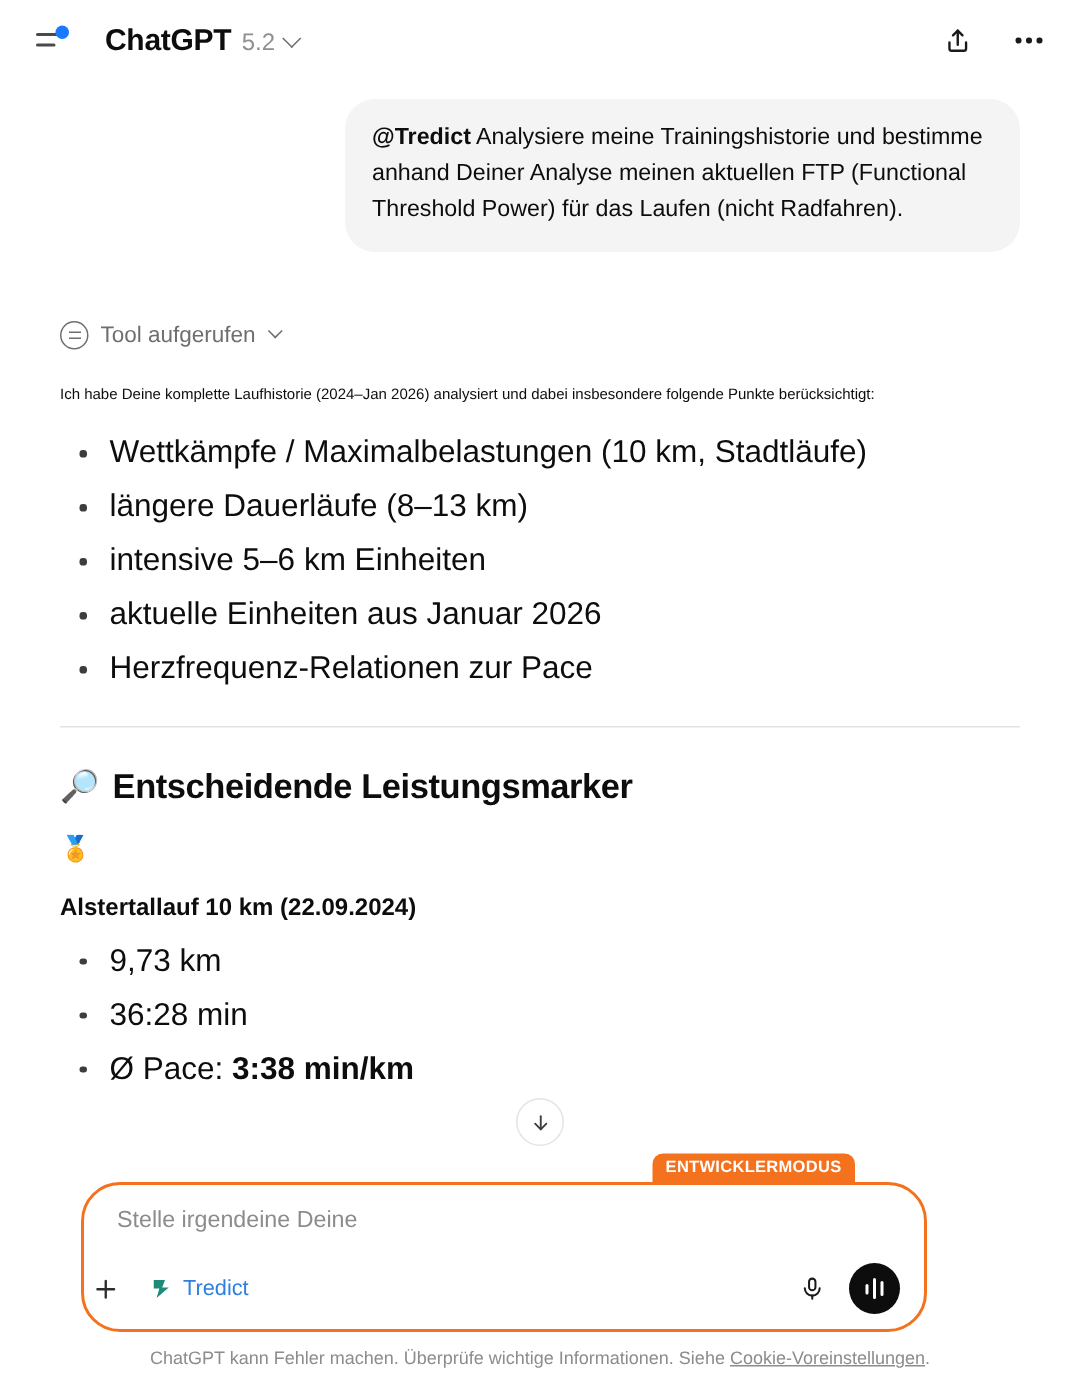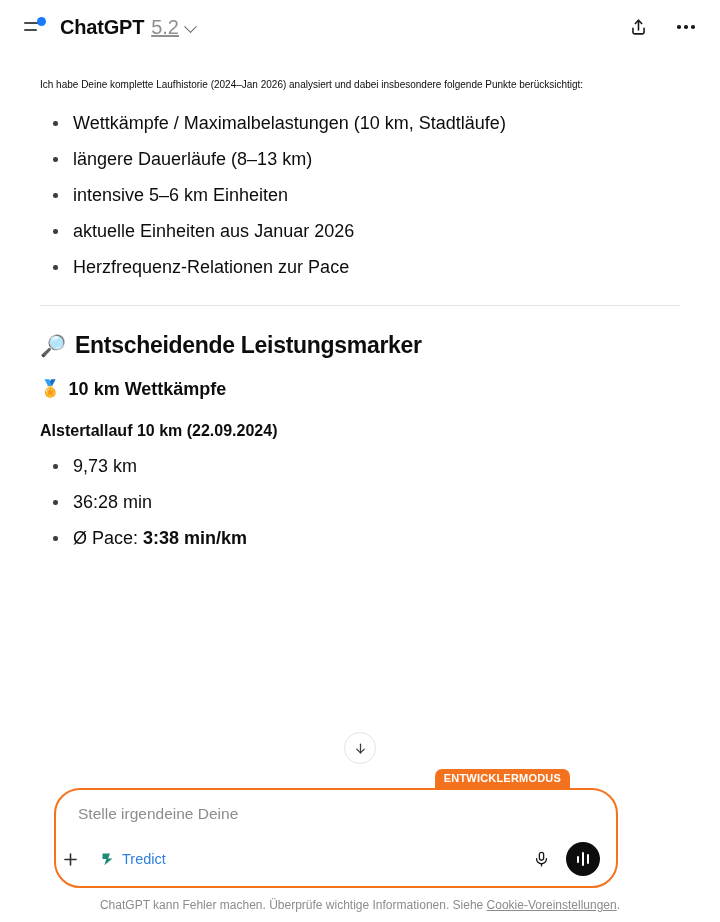--- a/index.html
+++ b/index.html
@@ -27,21 +27,21 @@
     width: 720px;
     height: 54px;
     display: flex;
     align-items: center;
     padding: 0 20px 0 24px;
     background: #ffffff;
     z-index: 30;
   }
   .header-left {
     display: flex;
-    gap: 10px;
+    gap: 20px;
   }
   .sidebar-toggle {
     position: relative;
     width: 26px;
     height: 22px;
     display: flex;
     flex-direction: column;
     justify-content: center;
     gap: 5px;
     cursor: pointer;
@@ -68,24 +68,23 @@
     gap: 7px;
     cursor: pointer;
   }
   .app-title {
     font-size: 20px;
     font-weight: 600;
     letter-spacing: -0.2px;
     color: #0d0d0d;
   }
   .app-version {
-    font-size: 20px;
+    font-size: 16px;
     font-weight: 400;
     color: #8f8f8f;
-    text-decoration: underline;
   }
   .chev {
     display: inline-block;
     width: 9px; height: 9px;
     border-right: 1.8px solid #6b6b6b;
     border-bottom: 1.8px solid #6b6b6b;
     transform: rotate(45deg) translate(-2px,-2px);
   }
   .header-right {
     margin-left: auto;
@@ -175,21 +174,21 @@
     color: #0d0d0d;
     max-width: 600px;
   }
   ul.bullets {
     list-style: none;
     margin-top: 14px;
   }
   ul.bullets li {
     position: relative;
     padding-left: 33px;
-    font-size: 18px;
+    font-size: 21px;
     line-height: 24px;
     color: #0d0d0d;
     margin-bottom: 12px;
   }
   ul.bullets li::before {
     content: "";
     position: absolute;
     left: 13px; top: 10px;
     width: 4.5px; height: 4.5px;
     border-radius: 50%;
@@ -395,21 +394,34 @@
           <i></i>
           <i></i>
           <i></i>
         </span>
       </div>
     </div>
   </div>
 
   <div class="conversation">
 
-
+    <div class="user-row">
+      <div class="user-bubble">
+        <b>@Tredict</b><span> Analysiere meine Trainingshistorie und bestimme anhand Deiner Analyse meinen aktuellen FTP (Functional Threshold Power) für das Laufen (nicht Radfahren).</span>
+      </div>
+    </div>
+
+    <div class="tool-called">
+      <span class="tool-icon">
+        <span></span>
+        <span></span>
+      </span>
+      <span>Tool aufgerufen</span>
+      <span class="chev-sm"></span>
+    </div>
 
     <div class="assistant">
 
       <div class="para">Ich habe Deine komplette Laufhistorie (2024–Jan 2026) analysiert und dabei insbesondere folgende Punkte berücksichtigt:</div>
 
       <ul class="bullets">
         <li>Wettkämpfe / Maximalbelastungen (10 km, Stadtläufe)</li>
         <li>längere Dauerläufe (8–13 km)</li>
         <li>intensive 5–6 km Einheiten</li>
         <li>aktuelle Einheiten aus Januar 2026</li>
@@ -418,21 +430,20 @@
 
       <hr class="sep">
 
       <h2 class="section-h">
         <span class="emoji">🔎</span>
         <span>Entscheidende Leistungsmarker</span>
       </h2>
 
       <h3 class="section-h3">
         <span class="emoji">🏅</span>
-        <span>10 km Wettkämpfe</span>
       </h3>
 
       <p class="sub-h">Alstertallauf 10 km (22.09.2024)</p>
 
       <ul class="bullets">
         <li><span>9,73 km</span><b></b></li>
         <li><span>36:28 min</span><b></b></li>
         <li><span>Ø Pace: </span><b>3:38 min/km</b></li>
 
       </ul>

